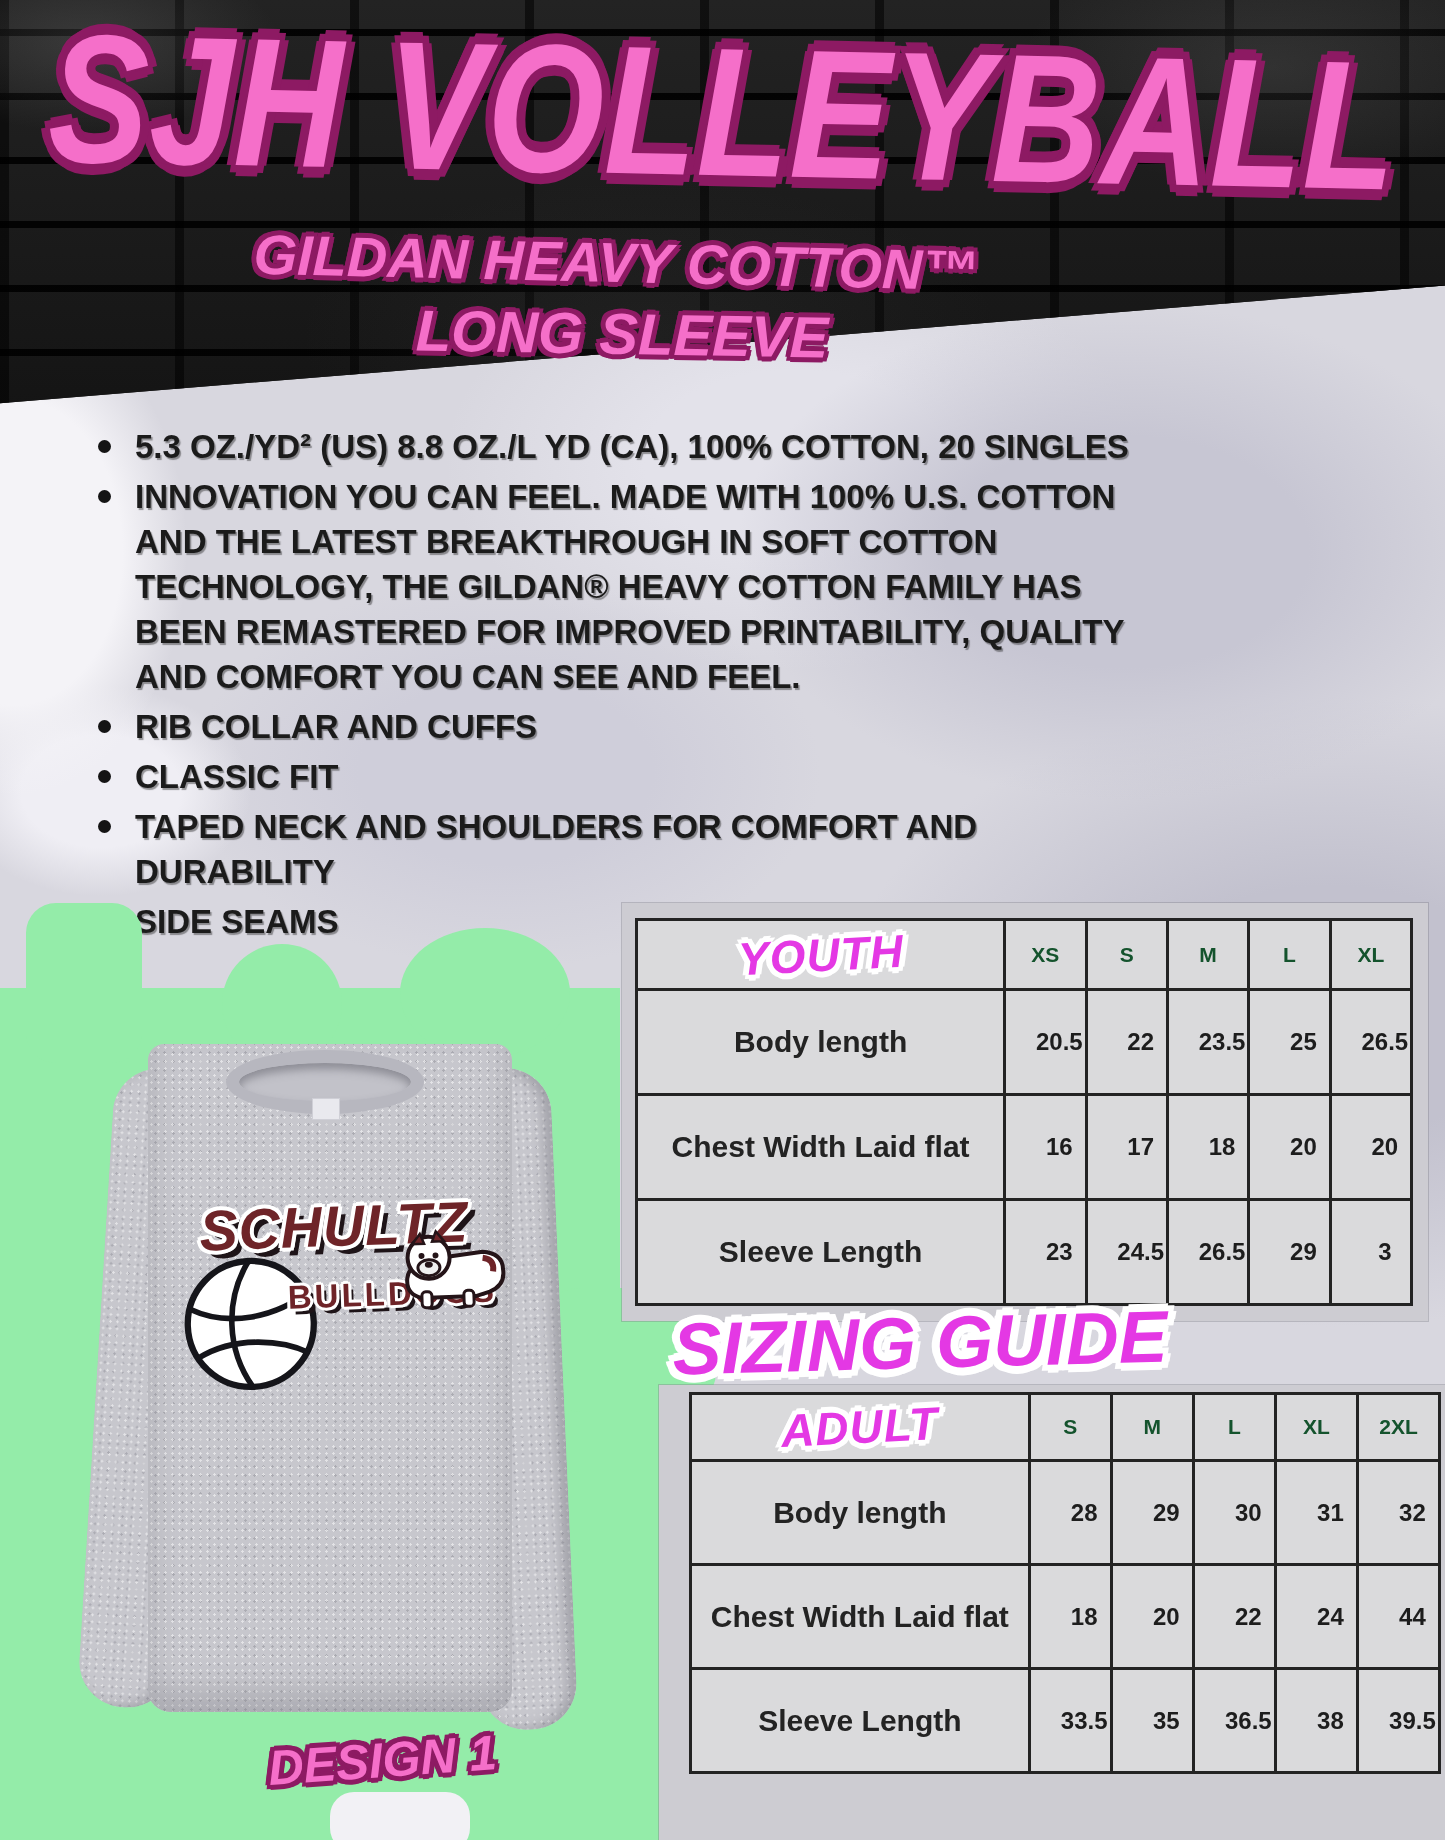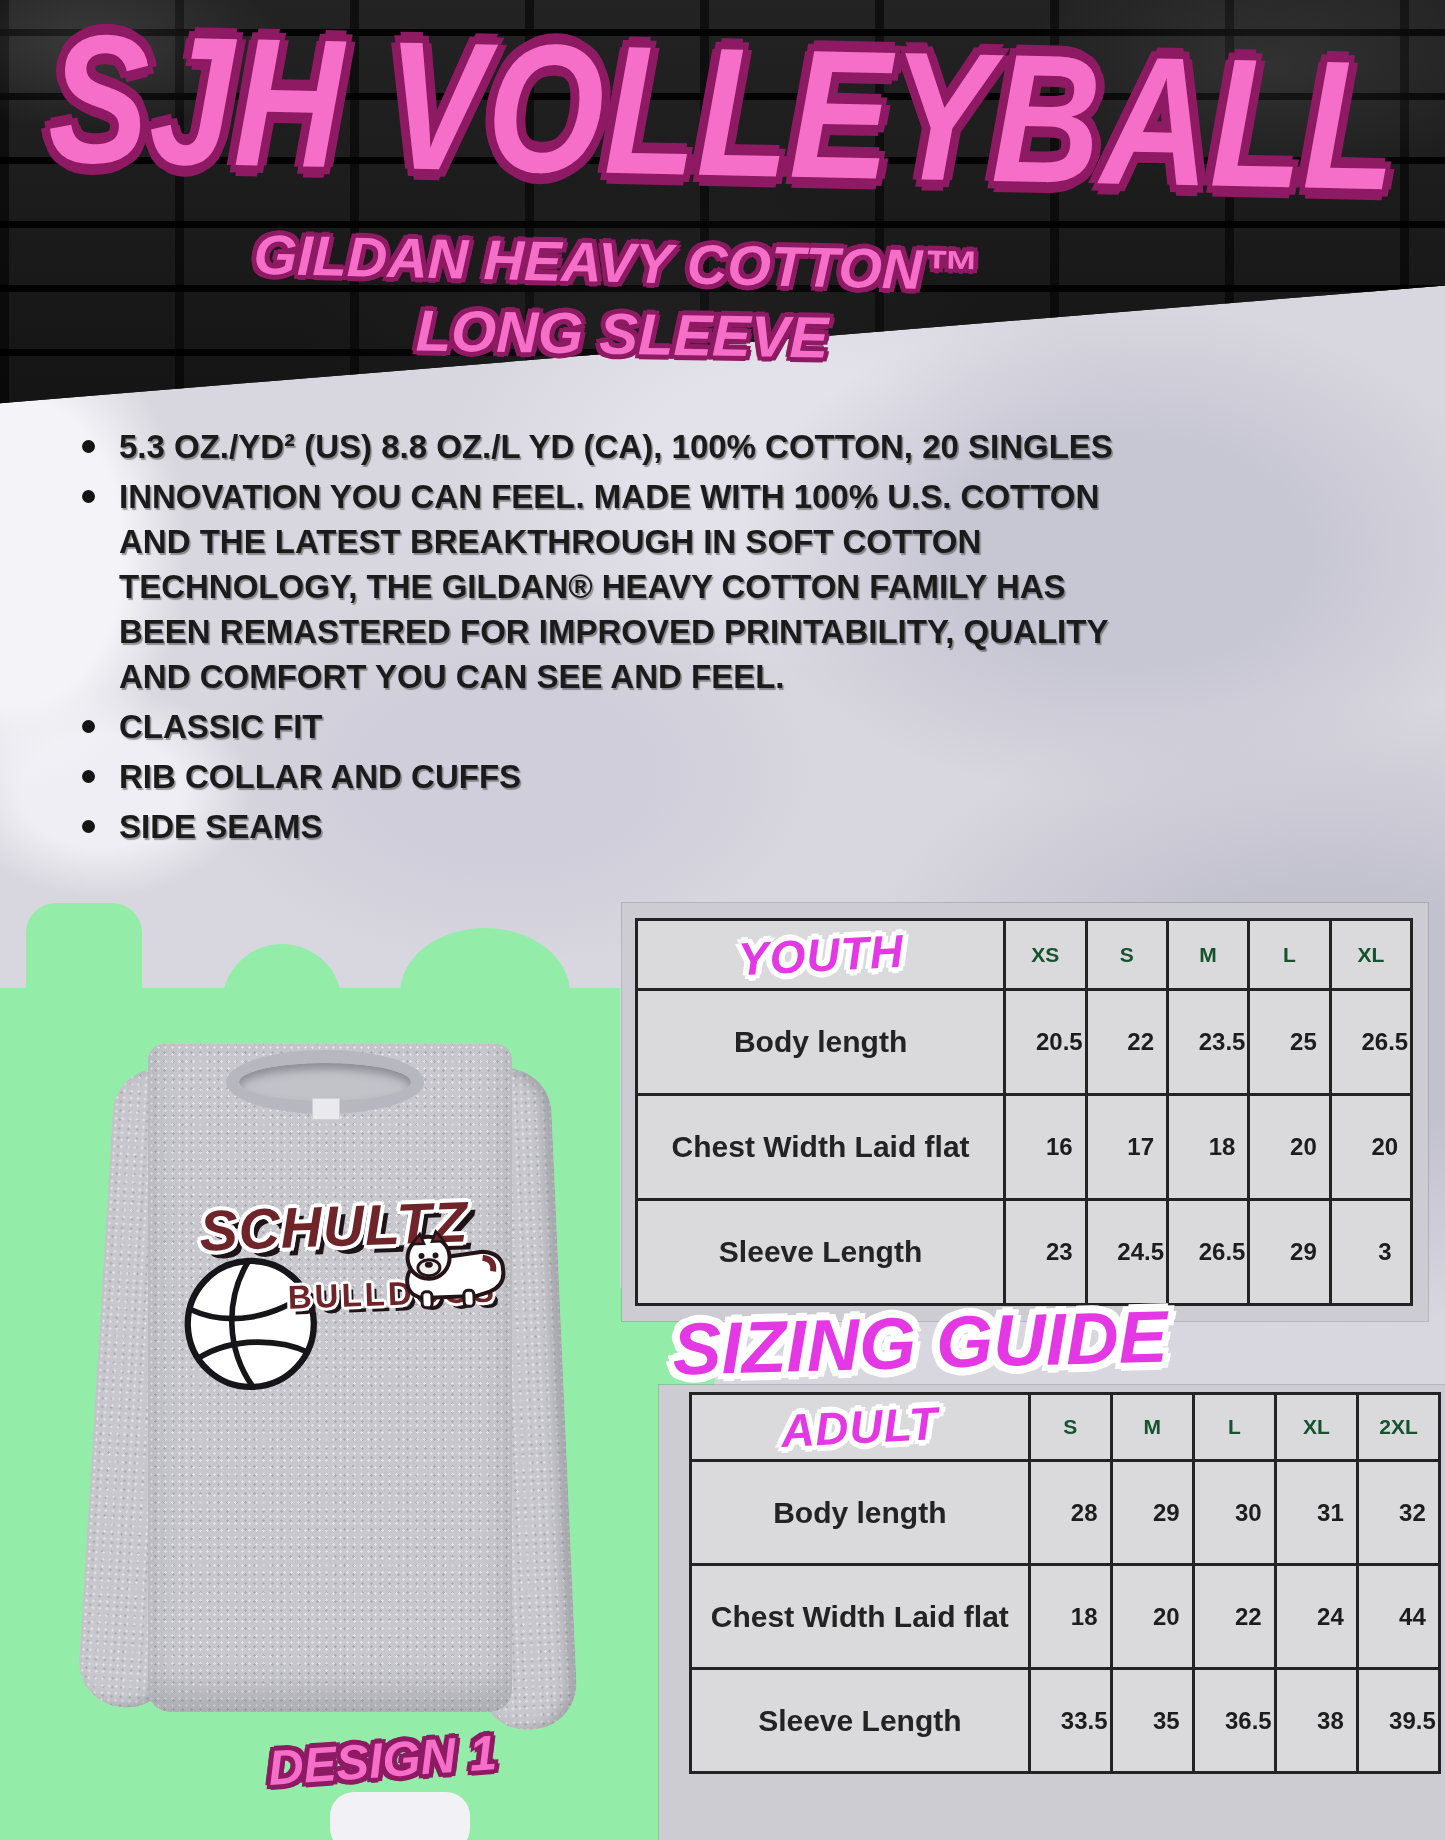--- a/index.html
+++ b/index.html
@@ -32,21 +32,21 @@
                  6px 6px 0 #8d1a63,-6px 6px 0 #8d1a63,6px -6px 0 #8d1a63,-6px -6px 0 #8d1a63;}
   .brush.small{text-shadow: 5px 0 0 #8d1a63,-5px 0 0 #8d1a63,0 5px 0 #8d1a63,0 -5px 0 #8d1a63,
                  4px 4px 0 #8d1a63,-4px 4px 0 #8d1a63,4px -4px 0 #8d1a63,-4px -4px 0 #8d1a63;}
   .main-title{position:absolute;left:0;top:26px;width:1445px;text-align:center;
     font-size:150px;letter-spacing:1px;transform:rotate(1.2deg) scaleY(1.22);transform-origin:center;}
   .sub1{position:absolute;left:0;top:230px;width:1232px;text-align:center;font-size:56px;
     transform:rotate(1.3deg);}
   .sub2{position:absolute;left:0;top:300px;width:1244px;text-align:center;font-size:58px;
     transform:rotate(1deg);}
   
-  .features{position:absolute;left:80px;top:424px;width:1075px;list-style:none;margin:0;padding:0;}
+  .features{position:absolute;left:96px;top:424px;width:1075px;list-style:none;margin:0;padding:0;}
   .features li{display:flex;margin:0 0 5px 0;font-size:33px;line-height:45px;font-weight:bold;
     color:#1b1b1b;text-shadow:1.5px 1.5px 1px rgba(40,40,40,.45);}
   .dot{flex:none;width:13px;height:13px;border-radius:50%;background:#141414;margin:16px 24px 0 2px;}
   
   .green{position:absolute;background:#94eca9;}
   .g-main{left:0;top:988px;width:620px;height:852px;}
   .g-bump-a{left:26px;top:903px;width:116px;height:160px;border-radius:30px;}
   .g-bump-b{left:222px;top:944px;width:120px;height:120px;border-radius:50%;}
   .g-bump-c{left:400px;top:928px;width:170px;height:130px;border-radius:50%;}
   .g-bulge-1{left:540px;top:1288px;width:176px;height:124px;border-radius:40px;}
@@ -114,25 +114,29 @@
     <li>
         <span class="dot"></span>
         <span>5.3 OZ./YD² (US) 8.8 OZ./L YD (CA), 100% COTTON, 20 SINGLES</span>
       </li>
     <li>
         <span class="dot"></span>
         <span>INNOVATION YOU CAN FEEL. MADE WITH 100% U.S. COTTON AND THE LATEST BREAKTHROUGH IN SOFT COTTON TECHNOLOGY, THE GILDAN® HEAVY COTTON FAMILY HAS BEEN REMASTERED FOR IMPROVED PRINTABILITY, QUALITY AND COMFORT YOU CAN SEE AND FEEL.</span>
       </li>
     <li>
         <span class="dot"></span>
+        <span>RIB COLLAR AND CUFFS</span>
+      </li>
+    <li>
+        <span class="dot"></span>
         <span>CLASSIC FIT</span>
       </li>
     <li>
         <span class="dot"></span>
-        <span>RIB COLLAR AND CUFFS</span>
+        <span>TAPED NECK AND SHOULDERS FOR COMFORT AND DURABILITY</span>
       </li>
     <li>
         <span class="dot"></span>
         <span>SIDE SEAMS</span>
       </li>
   </ul>
 
   <div class="green g-main"></div>
   <div class="green g-bump-a"></div>
   <div class="green g-bump-b"></div>

